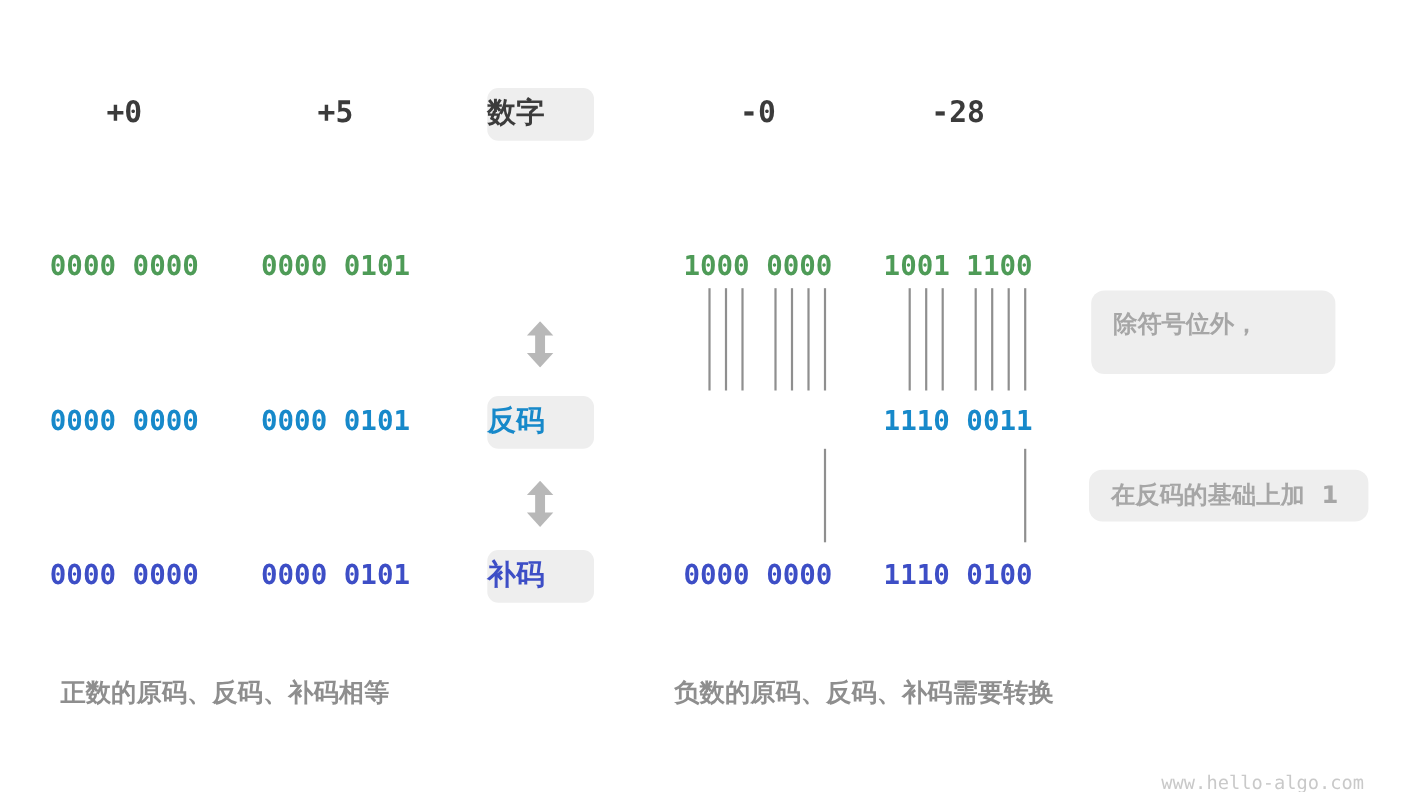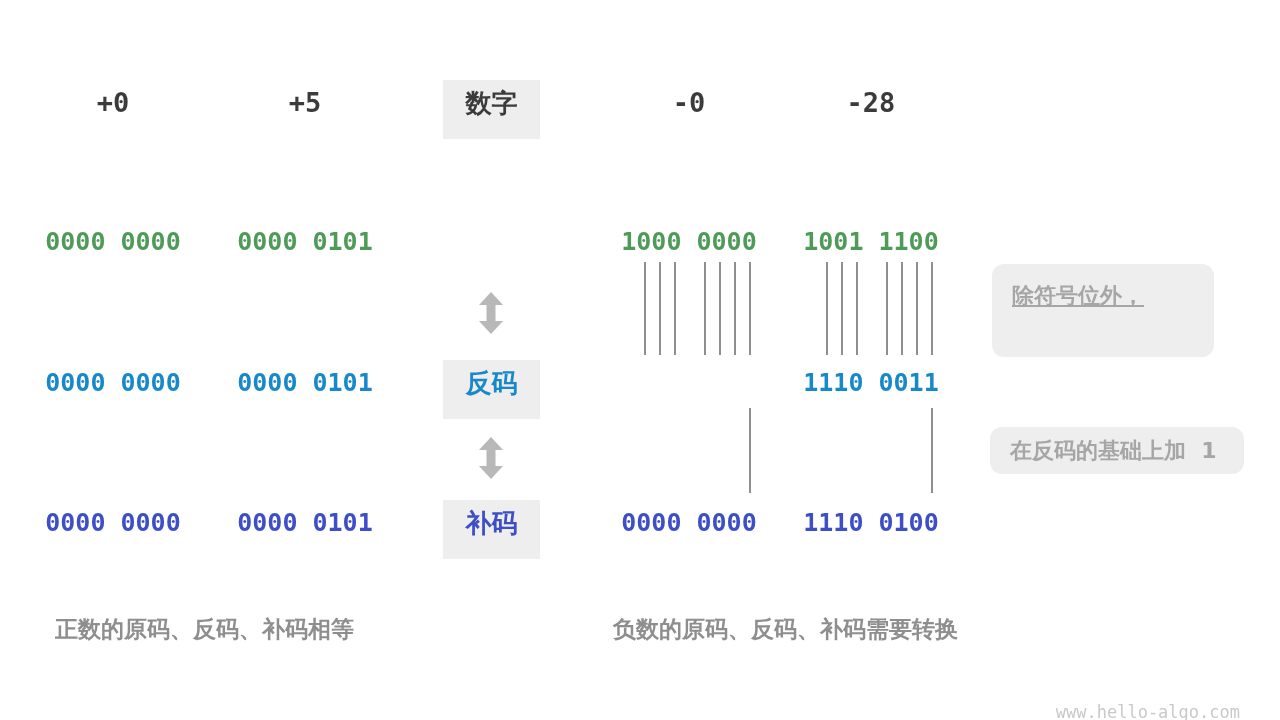--- a/index.html
+++ b/index.html
@@ -32,24 +32,23 @@
     line-height: 34px;
     white-space: pre;
   }
   .row-yuanma { color: var(--sign-magnitude); }
   .row-fanma  { color: var(--ones-complement); }
   .row-buma   { color: var(--twos-complement); }
 
   .label-box {
     position: absolute;
     left: 443px;
-    width: 97px; height: 59px;
+    width: 97px; height: 48px;
     background: var(--box-bg);
-    border-radius: 0;
-    text-align: center;
+    border-radius: 10px;
     line-height: 47px;
     font-size: 26px;
     font-weight: bold;
     color: var(--header-text);
   }
 
   .vline {
     position: absolute;
     width: 1.5px;
     background: var(--line);
@@ -61,24 +60,23 @@
     position: absolute;
     background: var(--box-bg);
     border-radius: 12px;
     color: var(--note-text);
     font-weight: bold;
     font-size: 22px;
     box-sizing: border-box;
   }
   .note-1 {
     left: 992px; top: 264px;
-    width: 222px; height: 93px;
+    width: 222px; height: 76px;
     padding: 17px 0 0 20px;
     line-height: 30px;
-    text-decoration: underline;
   }
   .note-2 {
     left: 990px; top: 427px;
     width: 254px; height: 47px;
     line-height: 47px;
     padding-left: 20px;
     white-space: pre;
   }
 
   .caption {

